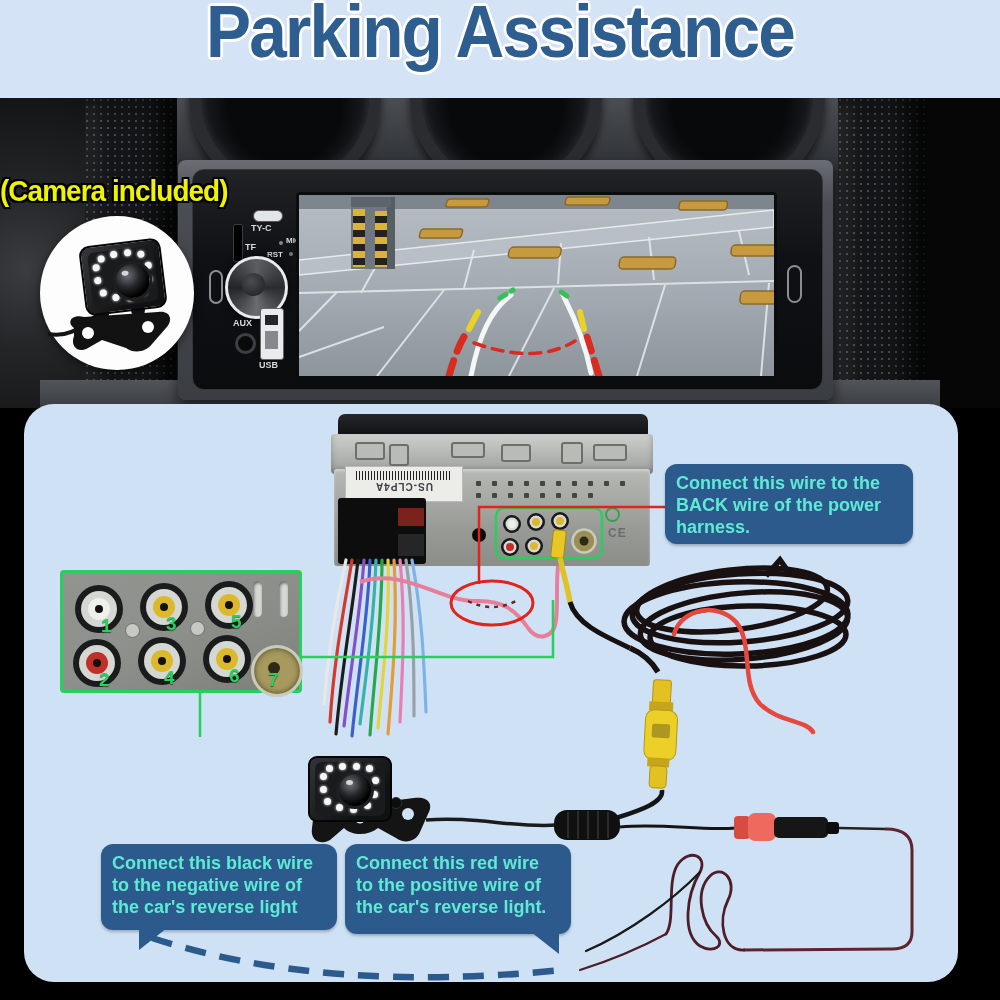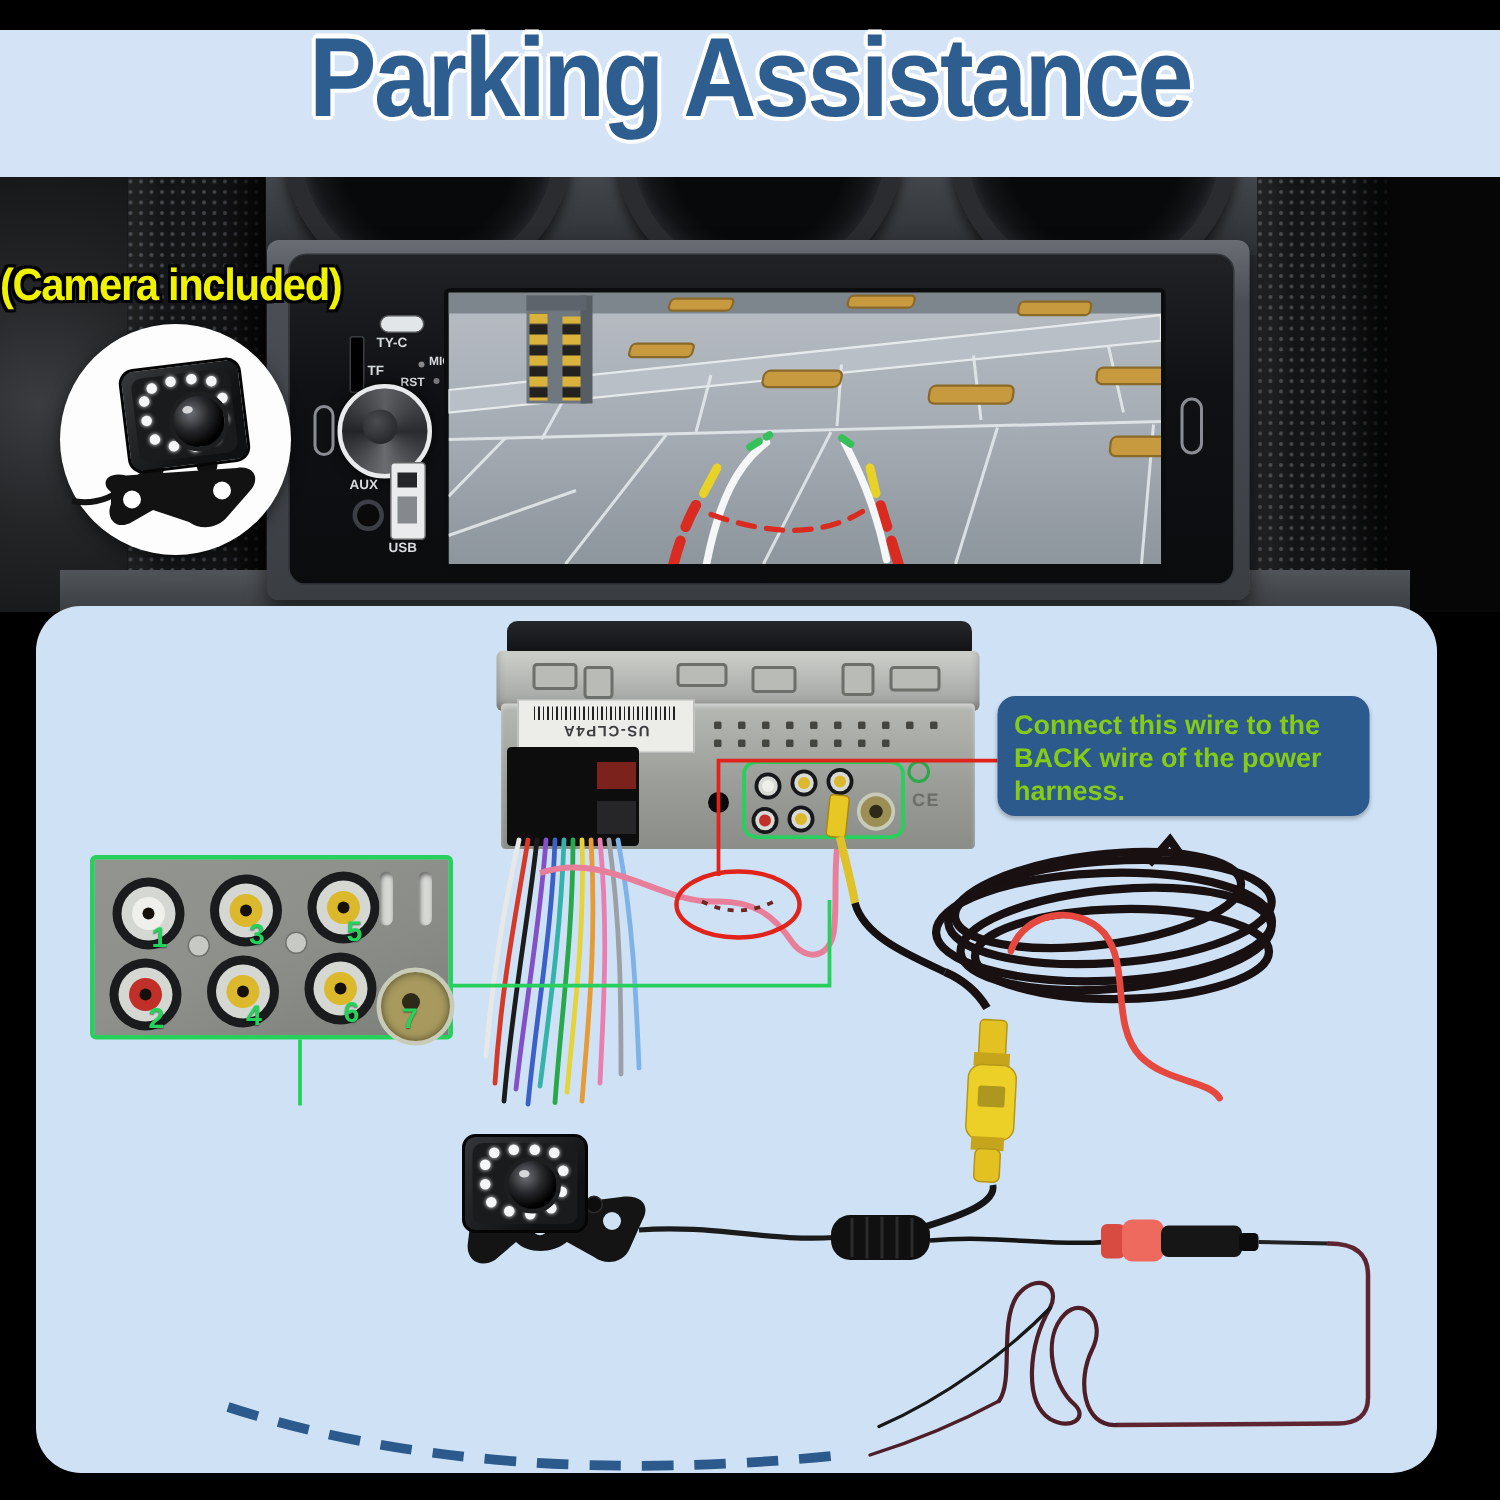--- a/index.html
+++ b/index.html
@@ -1,19 +1,19 @@
 <!DOCTYPE html>
 <html><head>
 <meta charset="utf-8">
 <style>
   html,body{margin:0;padding:0;background:#000;}
   #stage{position:relative;width:1000px;height:1000px;overflow:hidden;background:#000;
          font-family:"Liberation Sans",sans-serif;}
   
-  #title-band{position:absolute;left:0;top:0;width:1000px;height:98px;background:#d4e4f6;z-index:6;margin-top:20px;}
+  #title-band{position:absolute;left:0;top:0;width:1000px;height:98px;background:#d4e4f6;z-index:6;}
   #main-title{position:absolute;left:0;top:-12px;width:1000px;text-align:center;margin:0;
     font-size:75px;font-weight:bold;letter-spacing:-2px;color:#2e5d90;transform:scaleX(.9);
     text-shadow:-3px 0 #fff,3px 0 #fff,0 -3px #fff,0 3px #fff,-2px -2px #fff,2px 2px #fff,2px -2px #fff,-2px 2px #fff;}
   
   #photo{position:absolute;left:0;top:98px;width:1000px;height:310px;overflow:hidden;
     background:linear-gradient(180deg,#303338 0%,#26282b 30%,#1d1f22 100%);}
   .ledge{position:absolute;left:0;top:0;width:1000px;height:72px;background:linear-gradient(180deg,#4a4d52,#2e3135);}
   .vent{position:absolute;top:-96px;width:168px;height:168px;border-radius:50%;
     border:12px solid #2a2c30;background:radial-gradient(circle at 50% 55%,#08090a 45%,#17181b 62%,#33363b 78%,#202226 90%);
     box-shadow:0 6px 8px rgba(0,0,0,.6),inset 0 -6px 10px rgba(255,255,255,.05);}
@@ -86,21 +86,21 @@
   .rca .ring{position:absolute;left:6px;top:6px;width:36px;height:36px;border-radius:50%;background:#d5d7d3;}
   .rca .core{position:absolute;left:13px;top:13px;width:22px;height:22px;border-radius:50%;}
   .rca .hole{position:absolute;left:20px;top:20px;width:8px;height:8px;border-radius:50%;background:#15110a;}
   .rca-num{position:absolute;font-size:19px;font-weight:bold;color:#24d35b;text-shadow:0 1px 1px rgba(0,0,0,.5);}
   .screw{position:absolute;width:13px;height:13px;border-radius:50%;background:#c7c9c5;border:1px solid #6f716d;}
   #ant7{position:absolute;left:188px;top:72px;width:46px;height:46px;border-radius:50%;background:#a89a5e;
     border:3px solid #c9cbb9;box-shadow:inset 0 0 6px rgba(0,0,0,.55);}
   #ant7::after{content:"";position:absolute;left:14px;top:14px;width:12px;height:12px;border-radius:50%;background:#2e2a18;}
   .vslot{position:absolute;top:8px;width:9px;height:36px;border-radius:5px;background:#d6d8d4;box-shadow:inset 1px 2px 3px rgba(0,0,0,.5);}
   
-  .callout{position:absolute;background:#2d5a8c;color:#84cc16;border-radius:12px;font-weight:bold;
+  .callout{position:absolute;background:#2d5a8c;color:#5eead4;border-radius:12px;font-weight:bold;
     font-size:18px;line-height:22px;padding:8px 11px;white-space:pre;box-sizing:border-box;box-shadow:0 2px 3px rgba(0,0,0,.25);}
   #callout-back{left:641px;top:60px;width:248px;height:80px;}
   #callout-rev{left:71px;top:333px;width:185px;height:58px;font-size:19px;line-height:23px;}
   #callout-black{left:77px;top:440px;width:236px;height:86px;}
   #callout-red{left:321px;top:440px;width:226px;height:90px;}
   #callout-black::after{content:"";position:absolute;left:38px;bottom:-20px;width:0;height:0;
     border-top:22px solid #2d5a8c;border-right:28px solid transparent;}
   #callout-red::after{content:"";position:absolute;right:12px;bottom:-20px;width:0;height:0;
     border-top:22px solid #2d5a8c;border-left:28px solid transparent;}
   
@@ -467,14 +467,20 @@
           <span class="led" style="left:9px;top:36px"></span>
         <span class="led" style="left:5px;top:24px"></span>
           <span class="led" style="left:5px;top:11px"></span>
         <div id="cam-lens" style="left:21px;top:9px;width:32px;height:32px"></div>
       </div>
     </div>
 
     <div class="callout topz" id="callout-back">Connect this wire to the
 BACK wire of the power
 harness.</div>
+    <div class="callout topz" id="callout-black">Connect this black wire
+to the negative wire of
+the car's reverse light</div>
+    <div class="callout topz" id="callout-red">Connect this red wire
+to the positive wire of
+the car's reverse light.</div>
   </div>
 </div>
 
 </body></html>

